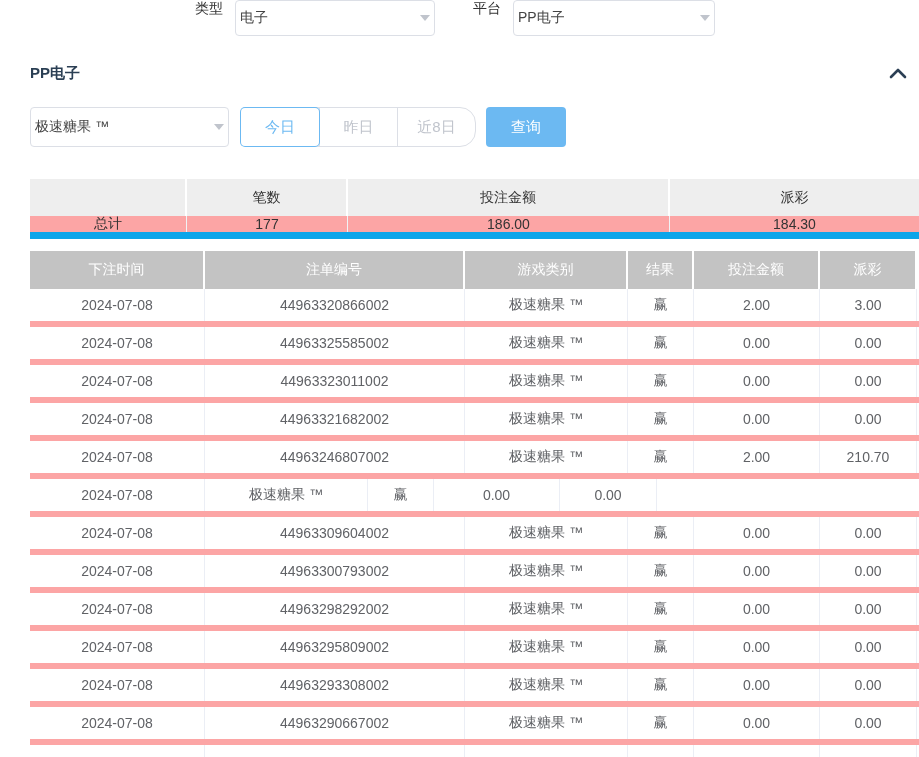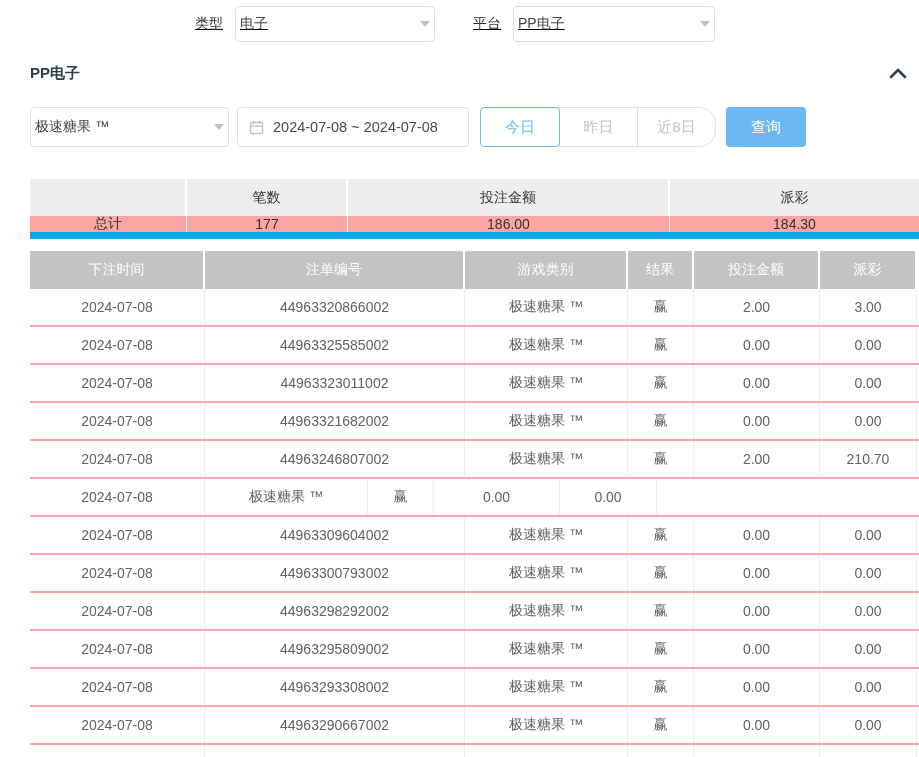--- a/index.html
+++ b/index.html
@@ -1,20 +1,20 @@
 <!DOCTYPE html>
 <html><head>
 <meta charset="utf-8">
 <style>
   * { margin:0; padding:0; box-sizing:border-box; }
   html,body { width:919px; height:757px; overflow:hidden; background:#fff;
     font-family:"Liberation Sans", sans-serif; }
 
   
-  .top-row { height:47px; display:flex; align-items:center; padding-left:195px;text-decoration:underline; }
+  .top-row { height:47px; display:flex; padding-left:195px; }
   .lbl { font-size:14px; color:#333; margin-right:12px; white-space:nowrap; }
   .lbl2 { margin-left:38px; }
   .select { height:36px; border:1px solid #dcdfe6; border-radius:4px; background:#fff;
     display:flex; align-items:center; justify-content:space-between; padding:0 4px;
     font-size:14px; color:#444; cursor:pointer; }
   .w200 { width:200px; } .w202 { width:202px; }
   .caret { width:0; height:0; border-left:5px solid transparent;
     border-right:5px solid transparent; border-top:6px solid #c0c4cc; flex:none; }
 
   
@@ -50,21 +50,21 @@
   .s-row .s-cell { border-right:1px solid #f0f2f5; color:#333; }
   .s-row .s-cell:last-child { border-right:none; }
   .s-cell { display:flex; align-items:center; justify-content:center; font-size:14px; }
   .c0 { width:157px; } .c1 { width:161px; } .c2 { width:322px; } .c3 { width:249px; }
 
   
   .dtable { margin:12px 30px 0; width:889px; }
   .t-head { display:flex; height:38px; }
   .h-cell { background:#c3c3c3; color:#fff; border-right:2px solid #fff;
     display:flex; align-items:center; justify-content:center; font-size:14px; }
-  .t-row { display:flex; height:38px; border-bottom:2px solid #fca5a5; background:#fff; }
+  .t-row { display:flex; height:38px; border-bottom:6px solid #fca5a5; background:#fff; }
   .t-cell { display:flex; align-items:center; justify-content:center; font-size:14px;
     color:#606266; border-right:1px solid #ebeef5; }
   .tc0 { width:175px; } .tc1 { width:260px; } .tc2 { width:163px; }
   .tc3 { width:66px; }  .tc4 { width:126px; } .tc5 { width:97px; }
 </style>
 </head>
 <body>
 
 <div class="top-row">
   <span class="lbl">类型</span>
@@ -85,31 +85,20 @@
     <svg width="18" height="12" viewBox="0 0 18 12">
         <polyline points="2,10 9,3 16,10" fill="none" stroke="#2b3f54" stroke-width="2.6" stroke-linecap="round" stroke-linejoin="round"></polyline>
       </svg>
   </div>
 </div>
 
 <div class="query-row">
   <div class="select game">
     <span>极速糖果 ™</span>
     <span class="caret"></span>
-  </div>
-  <div class="datepicker">
-    <span style="line-height:0;">
-      <svg width="15" height="15" viewBox="0 0 15 15">
-          <rect x="1.5" y="2.5" width="12" height="11" rx="1" fill="none" stroke="#c0c4cc" stroke-width="1.4"></rect>
-          <line x1="1.5" y1="6" x2="13.5" y2="6" stroke="#c0c4cc" stroke-width="1.4"></line>
-          <line x1="4.5" y1="1" x2="4.5" y2="4" stroke="#c0c4cc" stroke-width="1.4"></line>
-        <line x1="10.5" y1="1" x2="10.5" y2="4" stroke="#c0c4cc" stroke-width="1.4"></line>
-        </svg>
-    </span>
-    <span>2024-07-08 ~ 2024-07-08</span>
   </div>
   <div class="btn-group">
     <button class="qbtn active">今日</button>
     <button class="qbtn">昨日</button>
     <button class="qbtn">近8日</button>
   </div>
   <button class="search-btn">查询</button>
 </div>
 
 <div class="summary">

